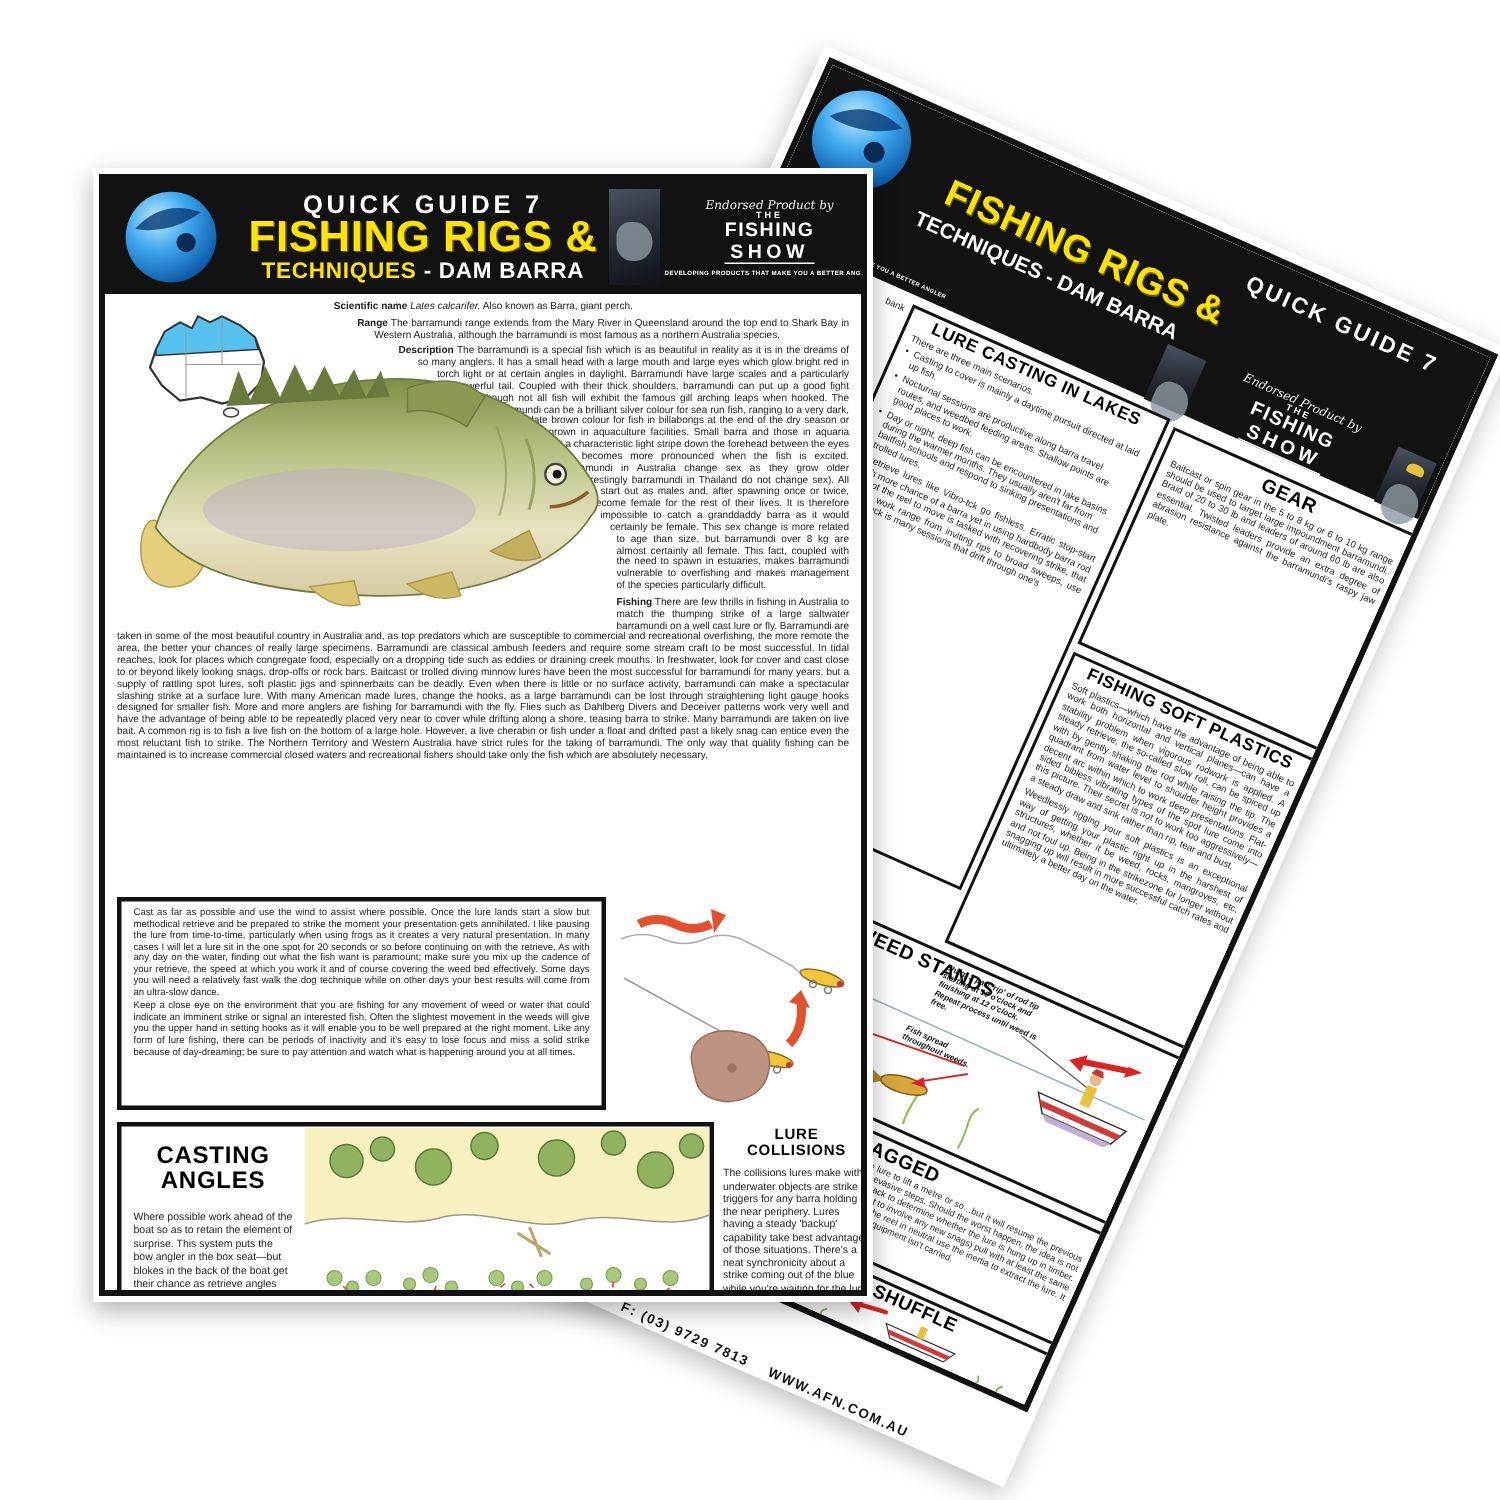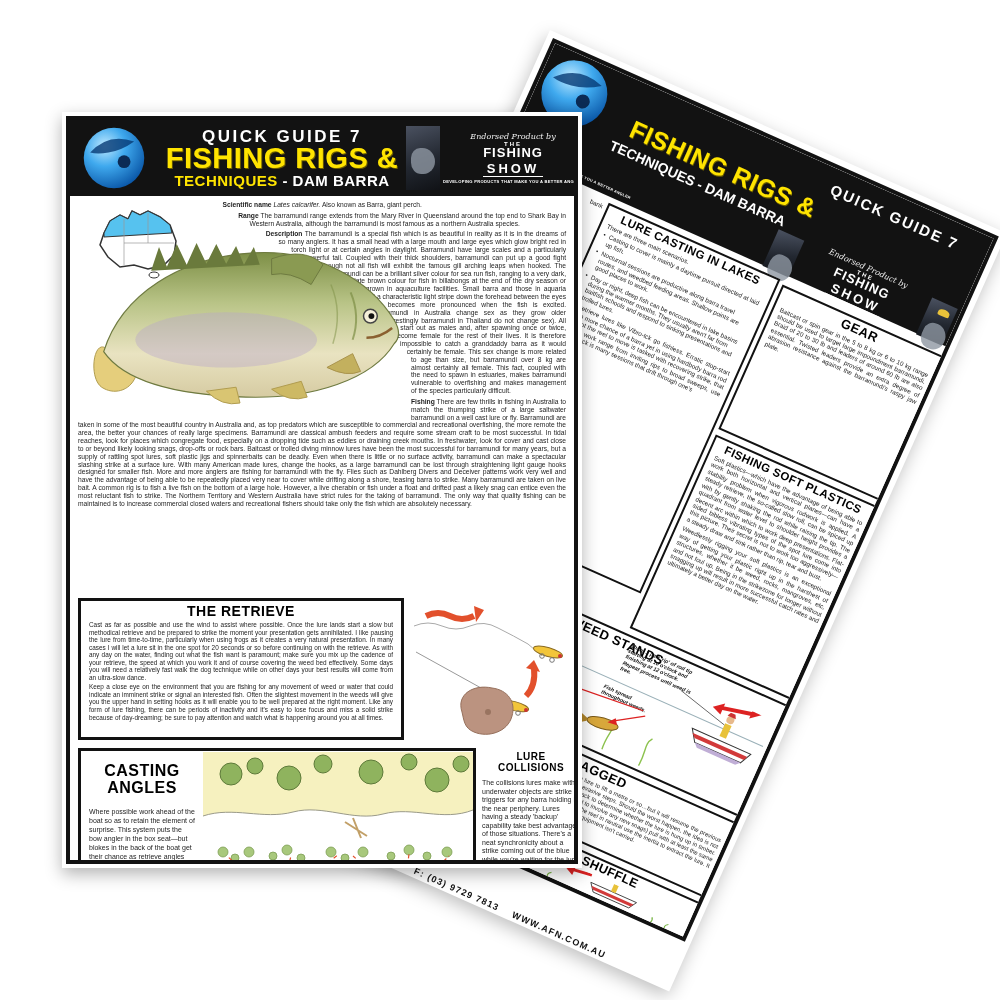--- a/index.html
+++ b/index.html
@@ -295,21 +295,20 @@
               <path d="M256,52 q12,28 2,60" stroke="#7d8f46" stroke-width="1.5" fill="none" opacity=".5"></path>
             </svg>
           </div>
           <p><span class="lb">Scientific name</span> <span class="it">Lates calcarifer.</span><span> Also known as Barra, giant perch.</span></p>
           <p><span class="lb">Range</span><span> The barramundi range extends from the Mary River in Queensland around the top end to Shark Bay in Western Australia, although the barramundi is most famous as a northern Australia species.</span></p>
           <p><span class="lb">Description</span><span> The barramundi is a special fish which is as beautiful in reality as it is in the dreams of so many anglers. It has a small head with a large mouth and large eyes which glow bright red in torch light or at certain angles in daylight. Barramundi have large scales and a particularly powerful tail. Coupled with their thick shoulders, barramundi can put up a good fight although not all fish will exhibit the famous gill arching leaps when hooked. The barramundi can be a brilliant silver colour for sea run fish, ranging to a very dark, chocolate brown colour for fish in billabongs at the end of the dry season or those grown in aquaculture facilities. Small barra and those in aquaria exhibit a characteristic light stripe down the forehead between the eyes which becomes more pronounced when the fish is excited. Barramundi in Australia change sex as they grow older (interestingly barramundi in Thailand do not change sex). All fish start out as males and, after spawning once or twice, become female for the rest of their lives. It is therefore impossible to catch a granddaddy barra as it would certainly be female. This sex change is more related to age than size, but barramundi over 8 kg are almost certainly all female. This fact, coupled with the need to spawn in estuaries, makes barramundi vulnerable to overfishing and makes management of the species particularly difficult.</span></p>
           <p><span class="lb">Fishing</span><span> There are few thrills in fishing in Australia to match the thumping strike of a large saltwater barramundi on a well cast lure or fly. Barramundi are taken in some of the most beautiful country in Australia and, as top predators which are susceptible to commercial and recreational overfishing, the more remote the area, the better your chances of really large specimens. Barramundi are classical ambush feeders and require some stream craft to be most successful. In tidal reaches, look for places which congregate food, especially on a dropping tide such as eddies or draining creek mouths. In freshwater, look for cover and cast close to or beyond likely looking snags, drop-offs or rock bars. Baitcast or trolled diving minnow lures have been the most successful for barramundi for many years, but a supply of rattling spot lures, soft plastic jigs and spinnerbaits can be deadly. Even when there is little or no surface activity, barramundi can make a spectacular slashing strike at a surface lure. With many American made lures, change the hooks, as a large barramundi can be lost through straightening light gauge hooks designed for smaller fish. More and more anglers are fishing for barramundi with the fly. Flies such as Dahlberg Divers and Deceiver patterns work very well and have the advantage of being able to be repeatedly placed very near to cover while drifting along a shore, teasing barra to strike. Many barramundi are taken on live bait. A common rig is to fish a live fish on the bottom of a large hole. However, a live cherabin or fish under a float and drifted past a likely snag can entice even the most reluctant fish to strike. The Northern Territory and Western Australia have strict rules for the taking of barramundi. The only way that quality fishing can be maintained is to increase commercial closed waters and recreational fishers should take only the fish which are absolutely necessary.</span></p>
         </div>
 
         <div class="rbox">
-          <h2>THE RETRIEVE</h2>
           <p>Cast as far as possible and use the wind to assist where possible. Once the lure lands start a slow but methodical retrieve and be prepared to strike the moment your presentation gets annihilated. I like pausing the lure from time-to-time, particularly when using frogs as it creates a very natural presentation. In many cases I will let a lure sit in the one spot for 20 seconds or so before continuing on with the retrieve. As with any day on the water, finding out what the fish want is paramount; make sure you mix up the cadence of your retrieve, the speed at which you work it and of course covering the weed bed effectively. Some days you will need a relatively fast walk the dog technique while on other days your best results will come from an ultra-slow dance.</p>
           <p>Keep a close eye on the environment that you are fishing for any movement of weed or water that could indicate an imminent strike or signal an interested fish. Often the slightest movement in the weeds will give you the upper hand in setting hooks as it will enable you to be well prepared at the right moment.  Like any form of lure fishing, there can be periods of inactivity and it's easy to lose focus and miss a solid strike because of day-dreaming; be sure to pay attention and watch what is happening around you at all times.</p>
         </div>
 
         <svg class="rdiag" viewBox="0 0 170 138">
           <path d="M4,26 q14,-6 28,0 q14,6 28,0 q14,-6 28,2 q16,8 30,16 l14,12" stroke="#aaa" stroke-width="1" fill="none"></path>
           <line x1="6" y1="52" x2="100" y2="104" stroke="#999" stroke-width="1"></line>
           <g>
             <path d="M16,16 q12,-6 24,0 q12,6 24,0" stroke="#e2502c" stroke-width="6" fill="none"></path>
             <path d="M74,10 L64,6 L66,22Z" fill="#e2502c"></path>

